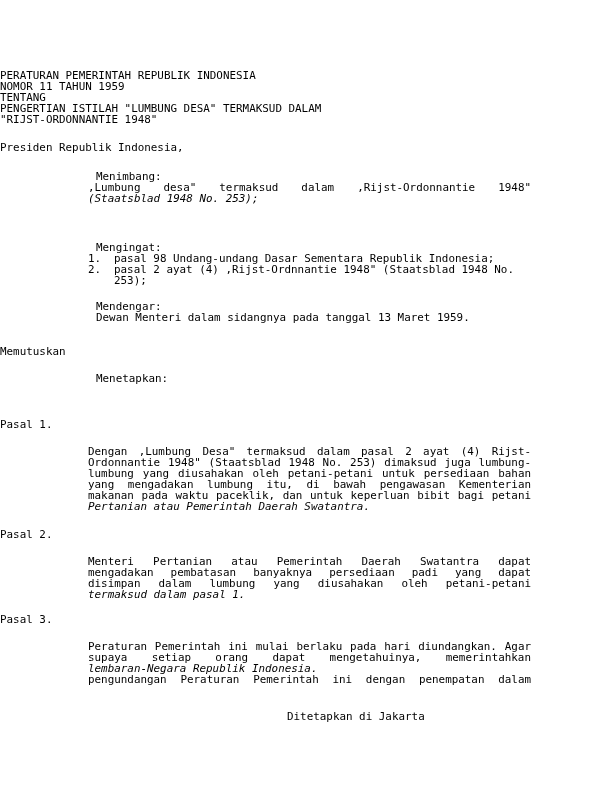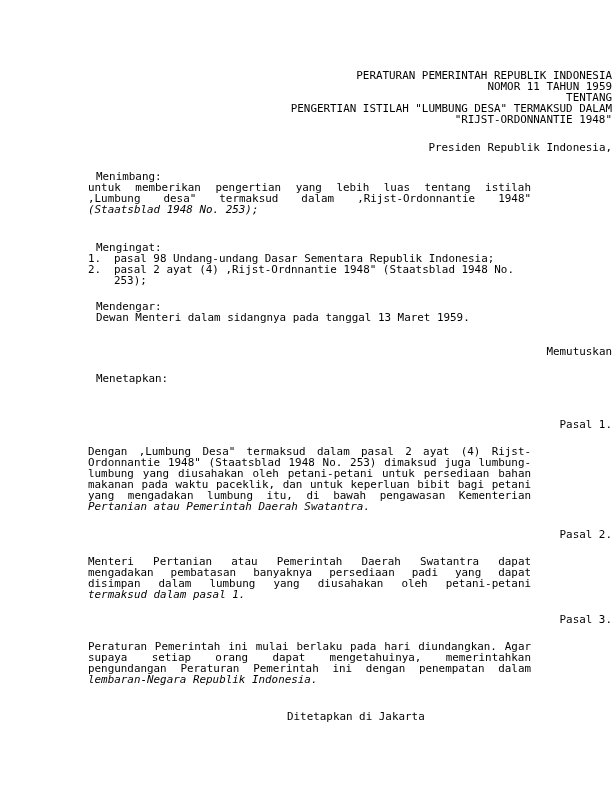--- a/index.html
+++ b/index.html
@@ -1,19 +1,19 @@
 <!DOCTYPE html>
 <html><head>
 <meta charset="utf-8">
 <style>
   html, body { margin: 0; padding: 0; background: #ffffff; }
   body { width: 612px; height: 792px; position: relative; overflow: hidden; }
   .page { position: absolute; left: 0; top: 0; width: 612px; height: 792px; background: #fff; }
   .t { position: absolute; font-family: "DejaVu Sans Mono", "Liberation Mono", monospace; font-size: 10.9px; line-height: 11px; color: #000; white-space: pre; margin: 0; }
-  .center { left: 0; width: 612px; text-align: right; }
+  .center { left: 0; width: 612px; text-align: left; }
   .left { left: 88px; margin-left: 8px; }
   .just { left: 88px; width: 443px; white-space: normal; text-align: justify; text-align-last: left; }
   .just .ln { display: block; text-align: justify; text-align-last: justify; height: 11px; }
   .just .ln.last { text-align-last: left; font-style: italic; }
   .numitem { left: 88px; }
   .numitem .n { display: inline-block; width: 26px; }
 </style>
 </head>
 <body>
 
@@ -22,21 +22,20 @@
   <div class="t center" style="top:70px">PERATURAN PEMERINTAH REPUBLIK INDONESIA</div>
   <div class="t center" style="top:81px">NOMOR 11 TAHUN 1959</div>
   <div class="t center" style="top:92px">TENTANG</div>
   <div class="t center" style="top:103px">PENGERTIAN ISTILAH "LUMBUNG DESA" TERMAKSUD DALAM</div>
   <div class="t center" style="top:114px">"RIJST-ORDONNANTIE 1948"</div>
 
   <div class="t center" style="top:142px">Presiden Republik Indonesia,</div>
 
   <div class="t left" style="top:171px">Menimbang:</div>
   <div class="t just" style="top:182px">
-    <span class="ln">untuk memberikan pengertian yang lebih luas tentang istilah</span>
     <span class="ln">,Lumbung desa" termaksud dalam ,Rijst-Ordonnantie 1948"</span>
     <span class="ln last">(Staatsblad 1948 No. 253);</span>
   </div>
 
   <div class="t left" style="top:242px">Mengingat:</div>
   <div class="t numitem" style="top:253px"><span class="n">1.</span><span>pasal 98 Undang-undang Dasar Sementara Republik Indonesia;</span></div>
   <div class="t numitem" style="top:264px"><span class="n">2.</span><span>pasal 2 ayat (4) ,Rijst-Ordnnantie 1948" (Staatsblad 1948 No.</span></div>
   <div class="t numitem" style="top:275px"><span class="n"></span><span>253);</span></div>
 
   <div class="t left" style="top:301px">Mendengar:</div>
@@ -44,36 +43,36 @@
 
   <div class="t center" style="top:346px">Memutuskan</div>
 
   <div class="t left" style="top:373px">Menetapkan:</div>
 
   <div class="t center" style="top:419px">Pasal 1.</div>
   <div class="t just" style="top:446px">
     <span class="ln">Dengan ,Lumbung Desa" termaksud dalam pasal 2 ayat (4) Rijst-</span>
     <span class="ln">Ordonnantie 1948" (Staatsblad 1948 No. 253) dimaksud juga lumbung-</span>
     <span class="ln">lumbung yang diusahakan oleh petani-petani untuk persediaan bahan</span>
+    <span class="ln">yang mengadakan lumbung itu, di bawah pengawasan Kementerian</span>
     <span class="ln">makanan pada waktu paceklik, dan untuk keperluan bibit bagi petani</span>
-    <span class="ln">yang mengadakan lumbung itu, di bawah pengawasan Kementerian</span>
     <span class="ln last">Pertanian atau Pemerintah Daerah Swatantra.</span>
   </div>
 
   <div class="t center" style="top:529px">Pasal 2.</div>
   <div class="t just" style="top:556px">
     <span class="ln">Menteri Pertanian atau Pemerintah Daerah Swatantra dapat</span>
     <span class="ln">mengadakan pembatasan banyaknya persediaan padi yang dapat</span>
     <span class="ln">disimpan dalam lumbung yang diusahakan oleh petani-petani</span>
     <span class="ln last">termaksud dalam pasal 1.</span>
   </div>
 
   <div class="t center" style="top:614px">Pasal 3.</div>
   <div class="t just" style="top:641px">
     <span class="ln">Peraturan Pemerintah ini mulai berlaku pada hari diundangkan. Agar</span>
     <span class="ln">supaya setiap orang dapat mengetahuinya, memerintahkan</span>
+    <span class="ln last">lembaran-Negara Republik Indonesia.</span>
     <span class="ln">pengundangan Peraturan Pemerintah ini dengan penempatan dalam</span>
-    <span class="ln last">lembaran-Negara Republik Indonesia.</span>
   </div>
 
   <div class="t" style="top:711px; left:287px">Ditetapkan di Jakarta</div>
 
 </div>
 
 </body></html>

